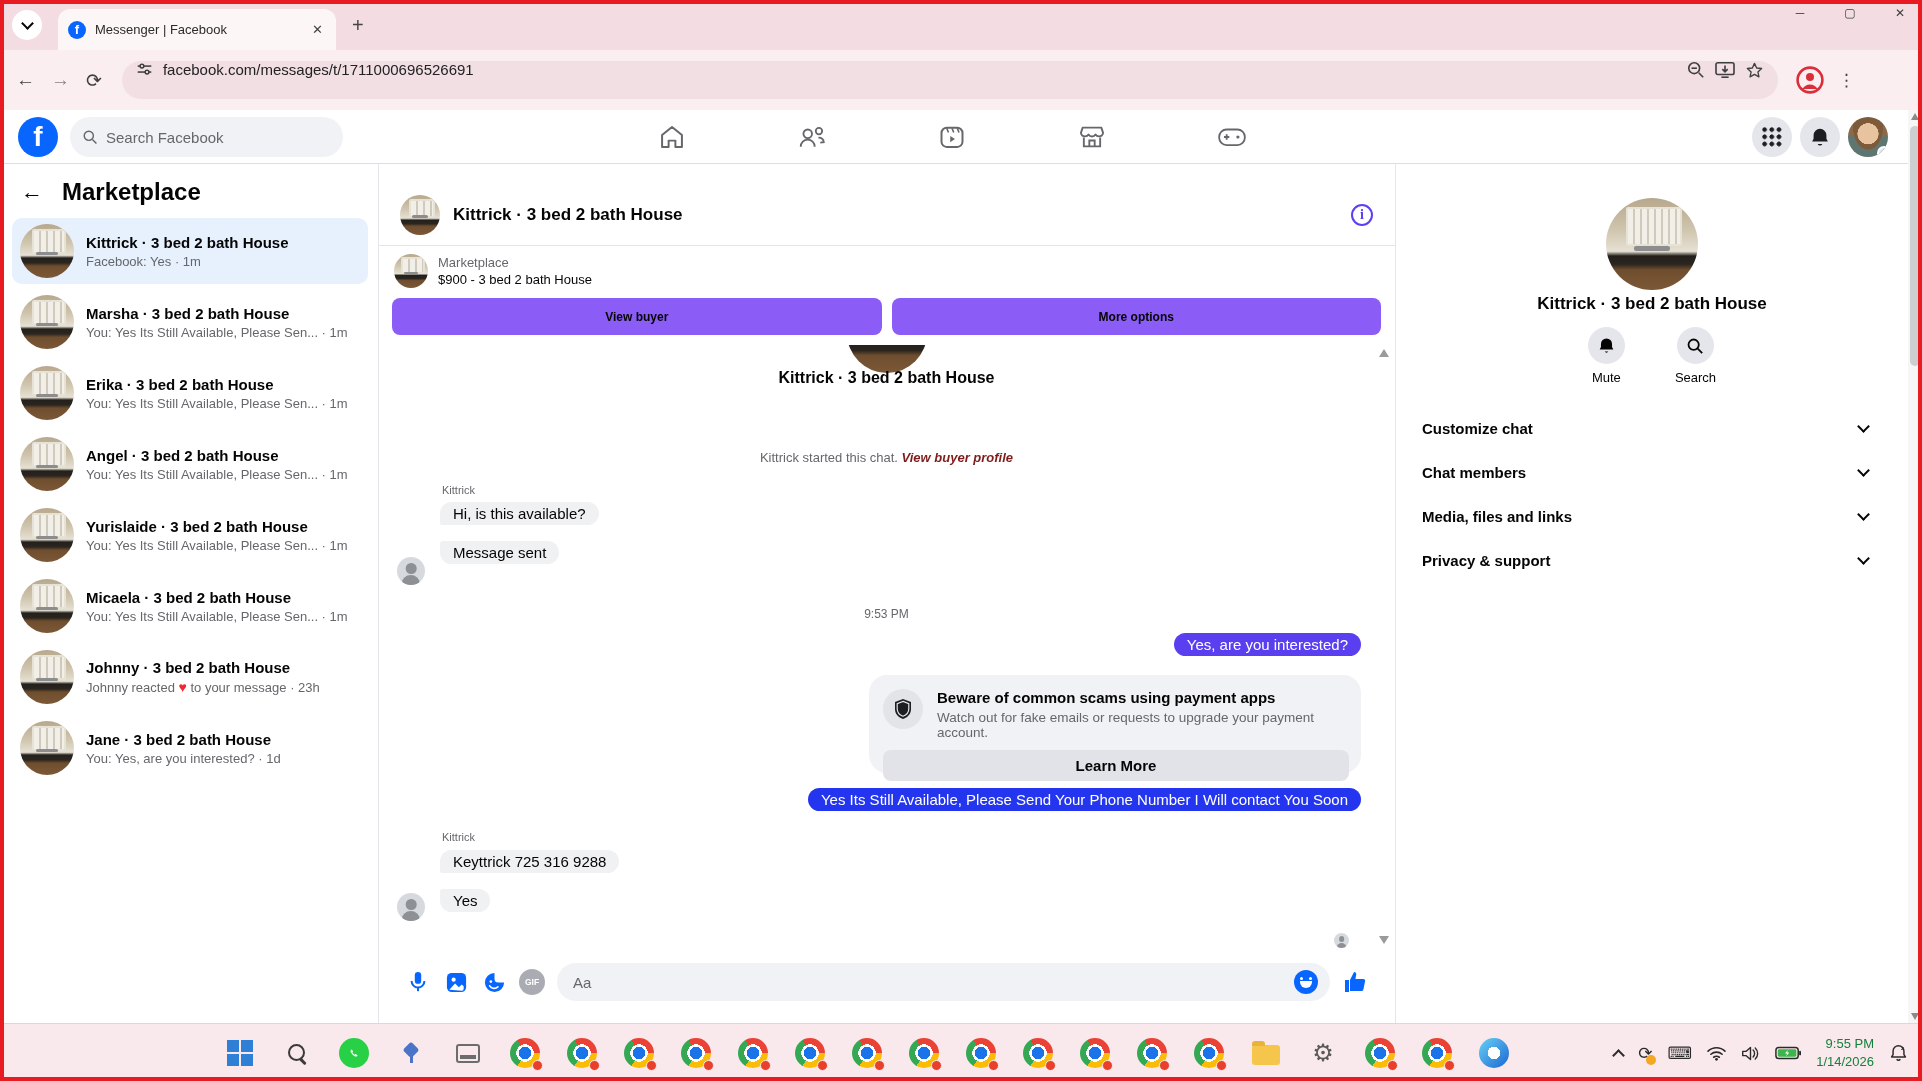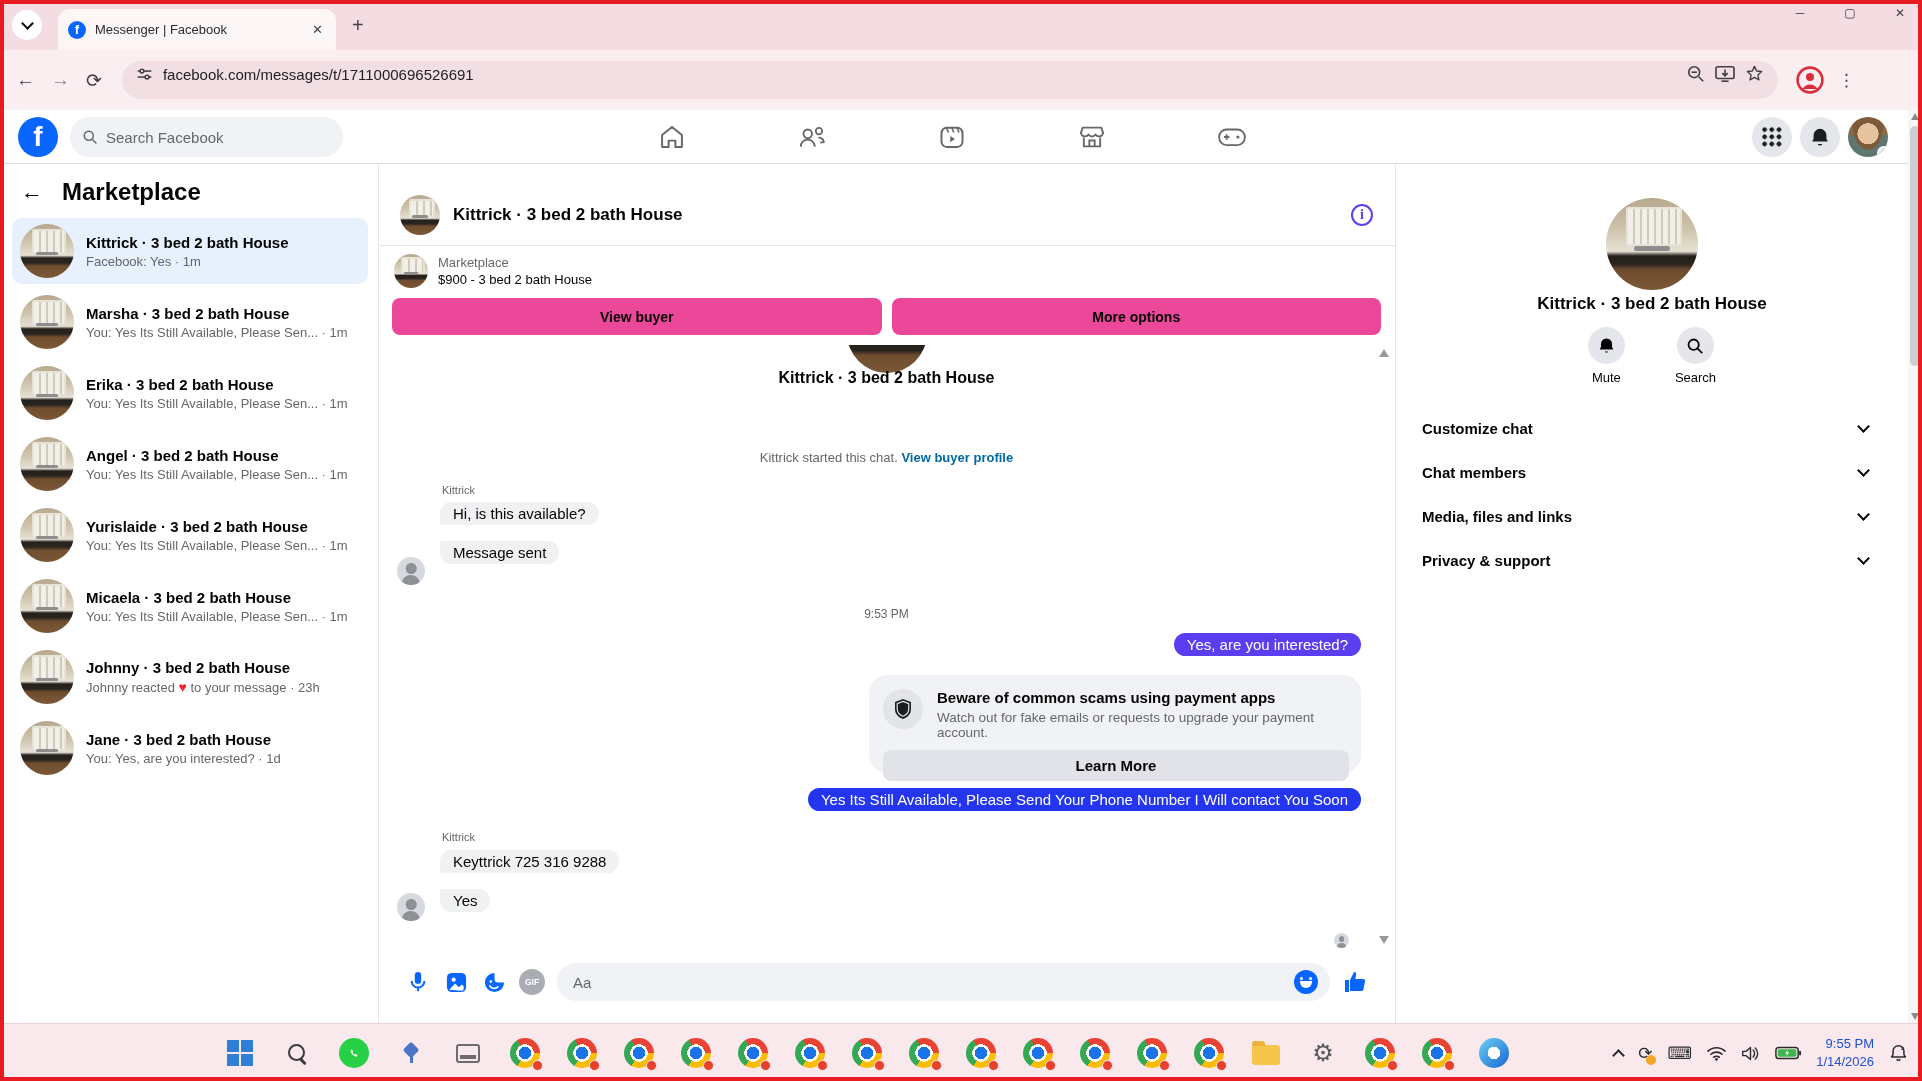--- a/index.html
+++ b/index.html
@@ -14,21 +14,21 @@
   .tab { position:absolute; left:58px; top:9px; width:278px; height:41px; background:#fdf6f7; border-radius:12px 12px 0 0; display:flex; align-items:center; padding:0 10px; gap:9px; }
   .favicon-fb { width:18px; height:18px; border-radius:50%; background:#0866ff; color:#fff; font-weight:bold; font-size:13px; display:flex; align-items:center; justify-content:center; }
   .tab-title { font-size:13px; color:#2b2b2b; flex:1; white-space:nowrap; overflow:hidden; }
   .tab-close { font-size:13px; color:#444; padding:0 3px; }
   .new-tab { position:absolute; left:352px; top:14px; font-size:20px; color:#454545; }
   .win-controls { position:absolute; right:10px; top:6px; display:flex; gap:26px; color:#3c3c3c; font-size:12px; }
   .win-controls span { width:24px; text-align:center; }
   .navbar { position:absolute; left:0; top:50px; width:1922px; height:60px; background:#fbeef0; display:flex; align-items:center; }
   .nav-btn { font-size:19px; margin-left:16px; color:#3f3f3f; }
   .nav-btn.fwd { color:#8b8084; }
-  .omnibox { margin-left:20px; width:1656px; height:38px; border-radius:19px; background:#f2dfe4; display:flex; align-items:flex-end; padding:16px 14px; gap:10px; }
+  .omnibox { margin-left:20px; width:1656px; height:38px; border-radius:19px; background:#f2dfe4; display:flex; align-items:flex-start; padding:0 14px; gap:10px; }
   .url-text { font-size:15px; color:#222; flex:1; }
   .omni-ic { display:flex; align-items:center; }
   .profile-red { width:28px; height:28px; margin-left:18px; }
   .menu-dots { margin:0 16px 0 14px; color:#3f3f3f; font-size:17px; letter-spacing:0; }
 
   
   .fb-header { position:absolute; left:0; top:110px; width:1922px; height:54px; background:#fff; border-bottom:1px solid #dcdee3; z-index:5; }
   .fb-logo { position:absolute; left:18px; top:7px; width:40px; height:40px; border-radius:50%; background:#0866ff; color:#fff; font-size:28px; font-weight:bold; display:flex; align-items:center; justify-content:center; }
   .fb-search { position:absolute; left:70px; top:7px; width:273px; height:40px; border-radius:20px; background:#f0f2f5; display:flex; align-items:center; padding:0 12px; gap:8px; }
   .fb-search input { border:none; outline:none; background:transparent; font-size:15px; color:#65676b; width:200px; font-family:inherit; }
@@ -77,26 +77,26 @@
   .chat { position:absolute; left:378px; top:0; width:1017px; height:100%; }
   .chat-head { position:absolute; left:0; top:20px; width:100%; height:62px; display:flex; align-items:center; padding:0 22px; gap:13px; border-bottom:1px solid #e4e6eb; }
   .chat-head .av { width:40px; height:40px; }
   .chat-head-title { font-size:17px; font-weight:bold; color:#050505; flex:1; }
   .info-ic { width:22px; height:22px; border-radius:50%; border:2.4px solid #5b40f5; color:#5b40f5; font-weight:bold; font-size:14px; display:flex; align-items:center; justify-content:center; font-family:"Liberation Serif", serif; }
   .mkt-row { position:absolute; left:16px; top:90px; display:flex; gap:10px; align-items:center; }
   .mkt-row .av { width:34px; height:34px; }
   .mkt-label { font-size:13px; color:#65676b; }
   .mkt-listing { font-size:13px; color:#050505; margin-top:2px; }
   .mkt-btns { position:absolute; left:14px; top:134px; width:989px; display:flex; gap:10px; }
-  .pill-btn { flex:1; height:37px; background:#ec4899; border-radius:8px; border:none; font-size:14px; font-weight:600; color:#050505; font-family:inherit; }
+  .pill-btn { flex:1; height:37px; background:#8b5cf6; border-radius:8px; border:none; font-size:12px; font-weight:600; color:#050505; font-family:inherit; }
   .pane { position:absolute; left:0; top:181px; width:100%; height:605px; overflow:hidden; }
   .intro-avatar { position:absolute; left:50%; top:-52px; transform:translateX(-50%); width:80px; height:80px; border-radius:50%; }
   .intro-title { position:absolute; top:24px; width:100%; text-align:center; font-size:16px; font-weight:bold; color:#050505; }
   .intro-note { position:absolute; top:105px; width:100%; text-align:center; font-size:13px; color:#65676b; }
-  .intro-note a { color:#0369a1; font-weight:600; text-decoration:none; }
+  .intro-note a { color:#7f1d1d; font-weight:600; text-decoration:none;font-style:italic; }
   .msg-label { position:absolute; left:64px; font-size:11px; color:#65676b; }
   .bubble { position:absolute; padding:3px 13px; font-size:15px; border-radius:18px; white-space:nowrap; }
   .in { background:#f0f1f3; color:#050505; left:62px; }
   .out { color:#fff; right:34px; }
   .small-av { position:absolute; left:19px; width:28px; height:28px; }
   .timestamp { position:absolute; top:262px; width:100%; text-align:center; font-size:12px; color:#65676b; }
   .scam-card { position:absolute; right:34px; top:330px; width:492px; height:98px; background:#f1f2f5; border-radius:18px; padding:14px 12px 0 14px; }
   .scam-top { display:flex; gap:14px; align-items:flex-start; }
   .scam-shield { width:40px; height:40px; border-radius:50%; background:#e2e4e8; display:flex; align-items:center; justify-content:center; flex:0 0 auto; }
   .scam-title { font-size:15px; font-weight:bold; color:#050505; }
@@ -146,21 +146,21 @@
   .win-ic::after { content:""; position:absolute; left:2px; bottom:2px; right:2px; height:4px; background:#6c6c6c; }
   .chrome { width:30px; height:30px; border-radius:50%; background:radial-gradient(circle at 50% 50%, #1a73e8 0 29%, #ffffff 29% 41%, transparent 41%), conic-gradient(from -30deg, #ea4335 0 120deg, #fbbc05 0 240deg, #34a853 0 360deg); }
   .chrome.blue { background:radial-gradient(circle at 50% 50%, #fff 0 30%, transparent 30%), linear-gradient(135deg,#6ad0f5,#1967d2); }
   .badge { position:absolute; right:4px; bottom:4px; width:11px; height:11px; border-radius:50%; background:#e8402a; border:1.5px solid #f9e9ec; }
   .folder-ic { width:28px; height:20px; background:#f6c64c; border-radius:3px; position:relative; margin-top:4px; }
   .folder-ic::before { content:""; position:absolute; left:0; top:-4px; width:13px; height:5px; background:#e9b23a; border-radius:3px 3px 0 0; }
   .gear-ic { font-size:24px; color:#5a5a5a; }
   .tray { position:absolute; right:14px; top:0; height:58px; display:flex; align-items:center; gap:15px; }
   .tray-ic { color:#2a2a2a; font-size:17px; display:flex; align-items:center; position:relative; }
   .sync-dot { position:absolute; right:-3px; bottom:-1px; width:10px; height:10px; border-radius:50%; background:#f5a623; }
-  .clock { text-align:right; font-size:13px; color:#1d4ed8; line-height:1.35; }
+  .clock { text-align:right; font-size:13px; color:#15803d; line-height:1.35; }
   .chev-up { width:9px; height:9px; border-left:2.2px solid #2a2a2a; border-top:2.2px solid #2a2a2a; transform:rotate(45deg); margin-top:4px; }
 </style>
 </head>
 <body>
 
 <div class="screen">
 
   <div class="tabstrip">
     <div class="tab-search-btn">
         <span class="chev-down" style="margin-top:-3px"></span>

